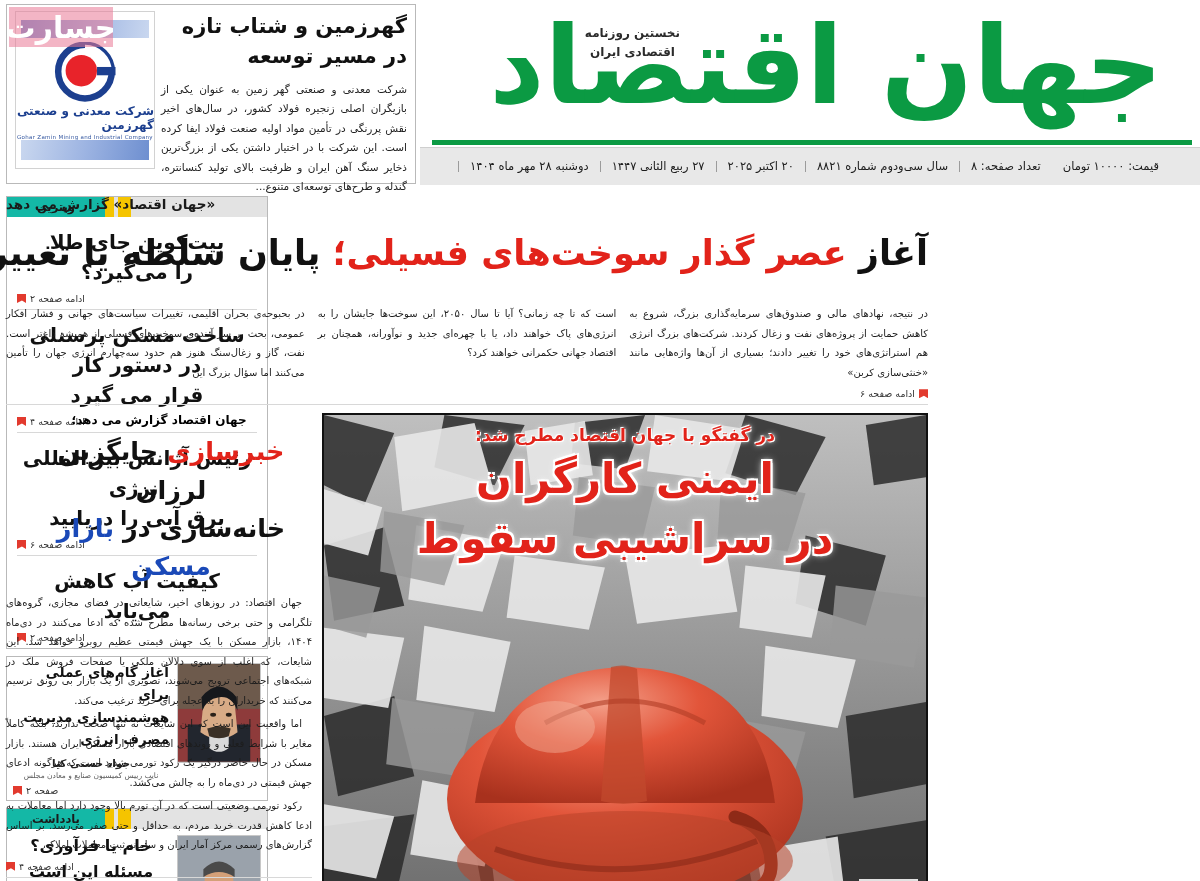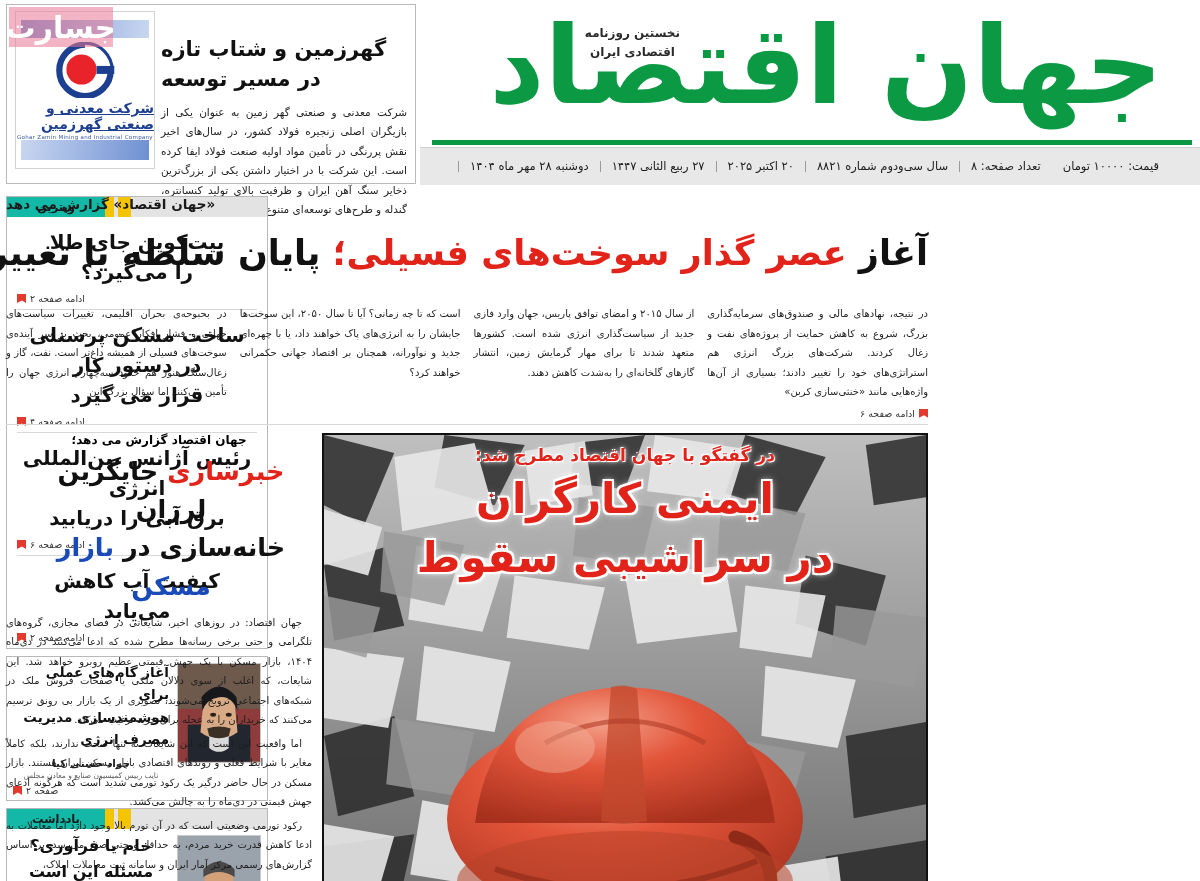--- a/index.html
+++ b/index.html
@@ -54,26 +54,26 @@
     position: absolute; top: 6px; left: 8px; width: 140px; height: 158px;
     background: #ffffff; border: 1px solid #d2d2d2;
     display: flex; flex-direction: column; align-items: center; justify-content: flex-start;
     overflow: hidden;
   }
   .ad-logo .bar-top { width: 128px; height: 20px; margin-top: 8px;
     background: linear-gradient(100deg,#6e8fd0,#9db4e2,#c9d7ef); }
   .ad-logo .bar-bot { width: 128px; height: 22px; margin-top: auto; margin-bottom: 8px;
     background: linear-gradient(100deg,#c9d7ef,#9db4e2,#6e8fd0); }
   .ad-logo svg { margin-top: 4px; }
-  .ad-logo .cname { font-size: 14px; color: #1c3f8f; font-weight: bold; margin-top: 2px; text-decoration: underline; }
+  .ad-logo .cname { font-size: 12px; color: #1c3f8f; font-weight: bold; margin-top: 2px; }
   .ad-logo .cname2 { font-size: 5.5px; color: #3457a0; margin-top: 2px; letter-spacing: .3px; }
   .ad-text { position: absolute; top: 6px; right: 8px; width: 246px; }
   .ad-head {
-    font-size: 21px; font-weight: bold; color: #111; text-align: left;
-    line-height: 1.45; margin-bottom: 8px; margin-top: 23px;
+    font-size: 21px; font-weight: bold; color: #111; text-align: right;
+    line-height: 1.45; margin-bottom: 8px;
   }
   .ad-body {
     font-size: 10.5px; color: #222; line-height: 1.85; text-align: justify;
   }
   .ad-cont { margin-top: 2px; text-align: left; }
   .watermark {
     position: absolute; top: 2px; left: 2px; width: 104px; height: 40px;
     background: rgba(233,120,150,0.55);
     color: #ffffff; font-size: 30px; font-weight: bold;
     display: flex; align-items: center; justify-content: center;
@@ -374,21 +374,20 @@
     <div>
       <div class="lead-kicker">«جهان اقتصاد» گزارش می دهد</div>
       <div class="lead-head">
         <span>آغاز</span>
         <span class="red">عصر گذار سوخت‌های فسیلی؛</span>
         <span>پایان سلطه یا تغییر چهره؟</span>
       </div>
       <div class="lead-cols">
         <div class="lead-col">در بحبوحه‌ی بحران اقلیمی، تغییرات سیاست‌های جهانی و فشار افکار عمومی، بحث بر سر آینده‌ی سوخت‌های فسیلی از همیشه داغ‌تر است. نفت، گاز و زغال‌سنگ هنوز هم حدود سه‌چهارم انرژی جهان را تأمین می‌کنند اما سؤال بزرگ این</div>
         <div class="lead-col">است که تا چه زمانی؟ آیا تا سال ۲۰۵۰، این سوخت‌ها جایشان را به انرژی‌های پاک خواهند داد، یا با چهره‌ای جدید و نوآورانه، همچنان بر اقتصاد جهانی حکمرانی خواهند کرد؟</div>
-        <div class="lead-col">از سال ۲۰۱۵ و امضای توافق پاریس، جهان وارد فازی جدید از سیاست‌گذاری انرژی شده است. کشورها متعهد شدند تا برای مهار گرمایش زمین، انتشار گازهای گلخانه‌ای را به‌شدت کاهش دهند.</div>
         <div class="lead-col">در نتیجه، نهادهای مالی و صندوق‌های سرمایه‌گذاری بزرگ، شروع به کاهش حمایت از پروژه‌های نفت و زغال کردند. شرکت‌های بزرگ انرژی هم استراتژی‌های خود را تغییر دادند؛ بسیاری از آن‌ها واژه‌هایی مانند «خنثی‌سازی کربن»</div>
       </div>
       <div class="cont-row" style="margin-top:0;">
         <span class="cont-fill"></span>
         <span class="cont-lbl">ادامه صفحه ۶</span>
         <span class="flag"></span>
       </div>
     </div>
 
     <div class="midrow">

